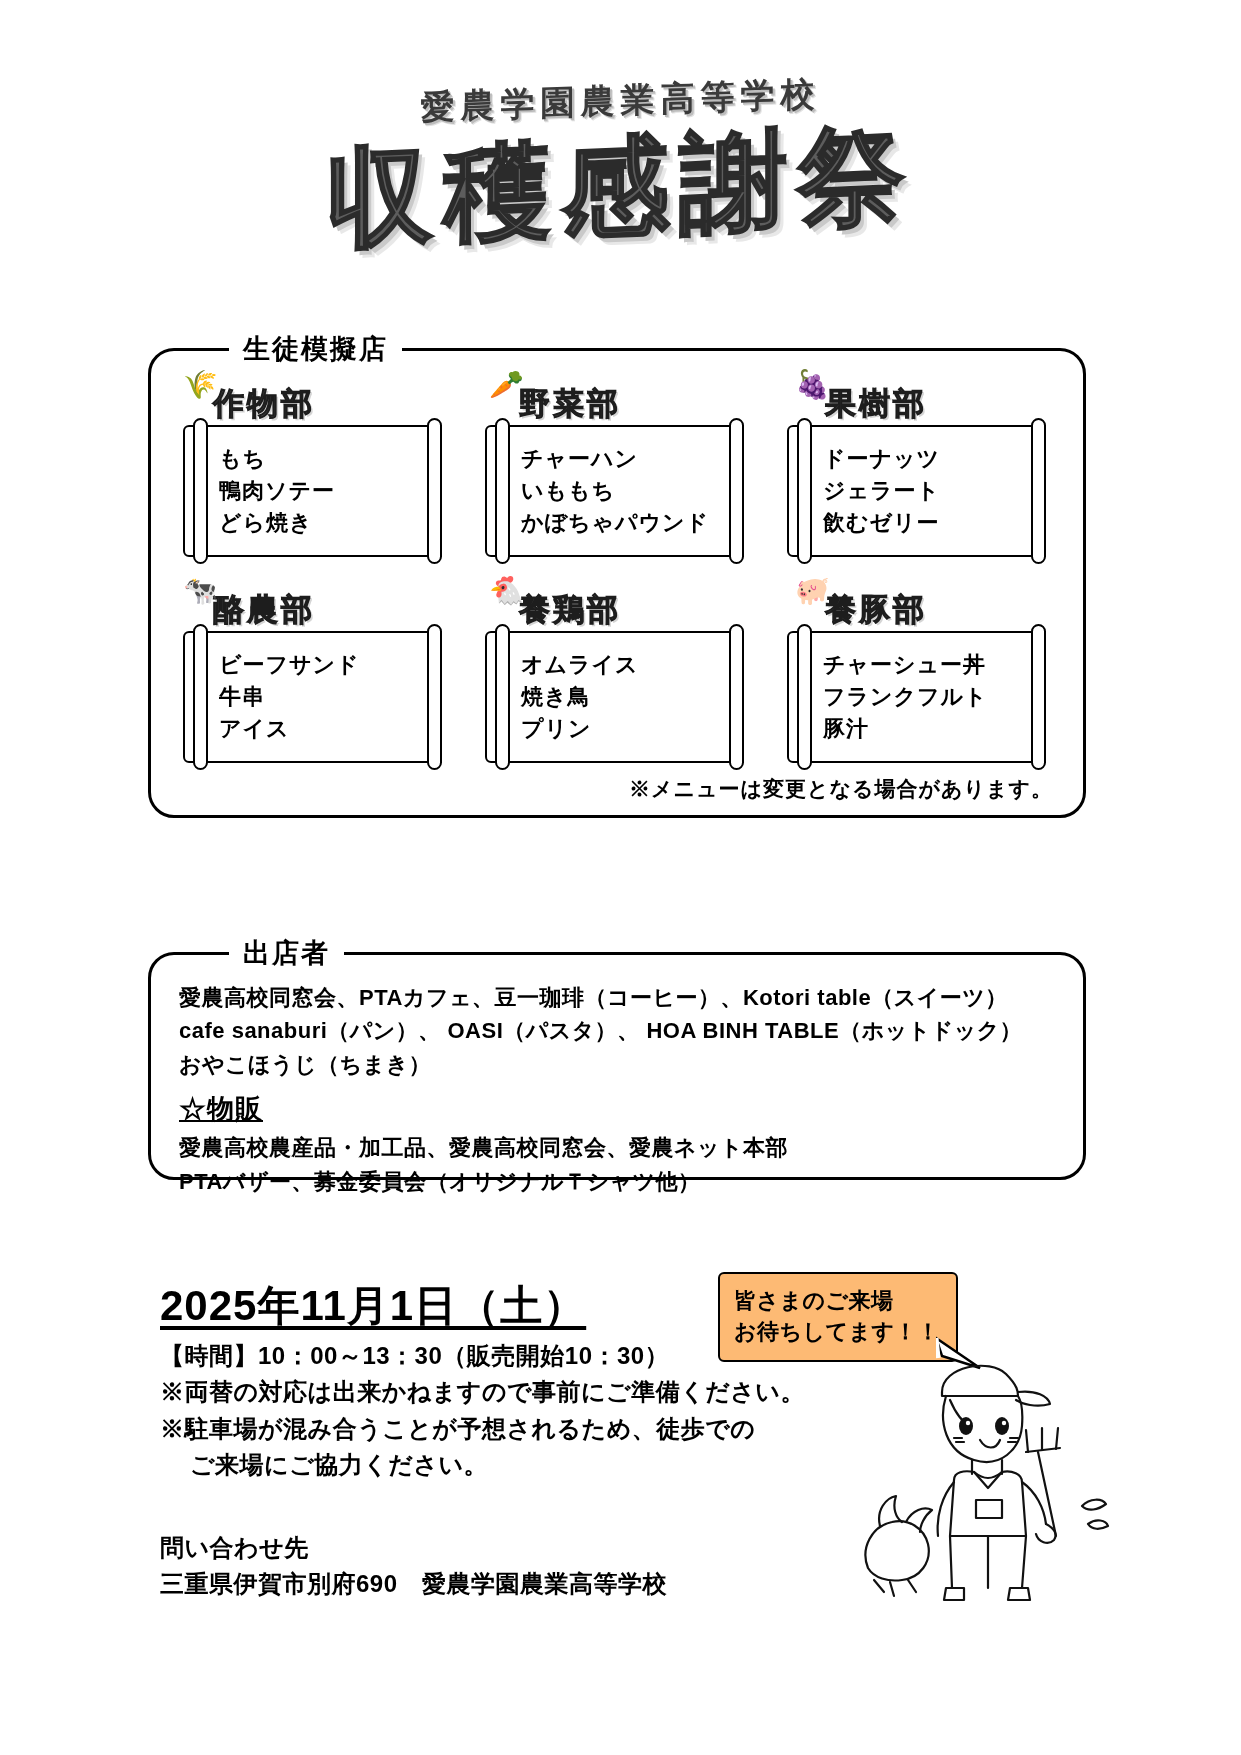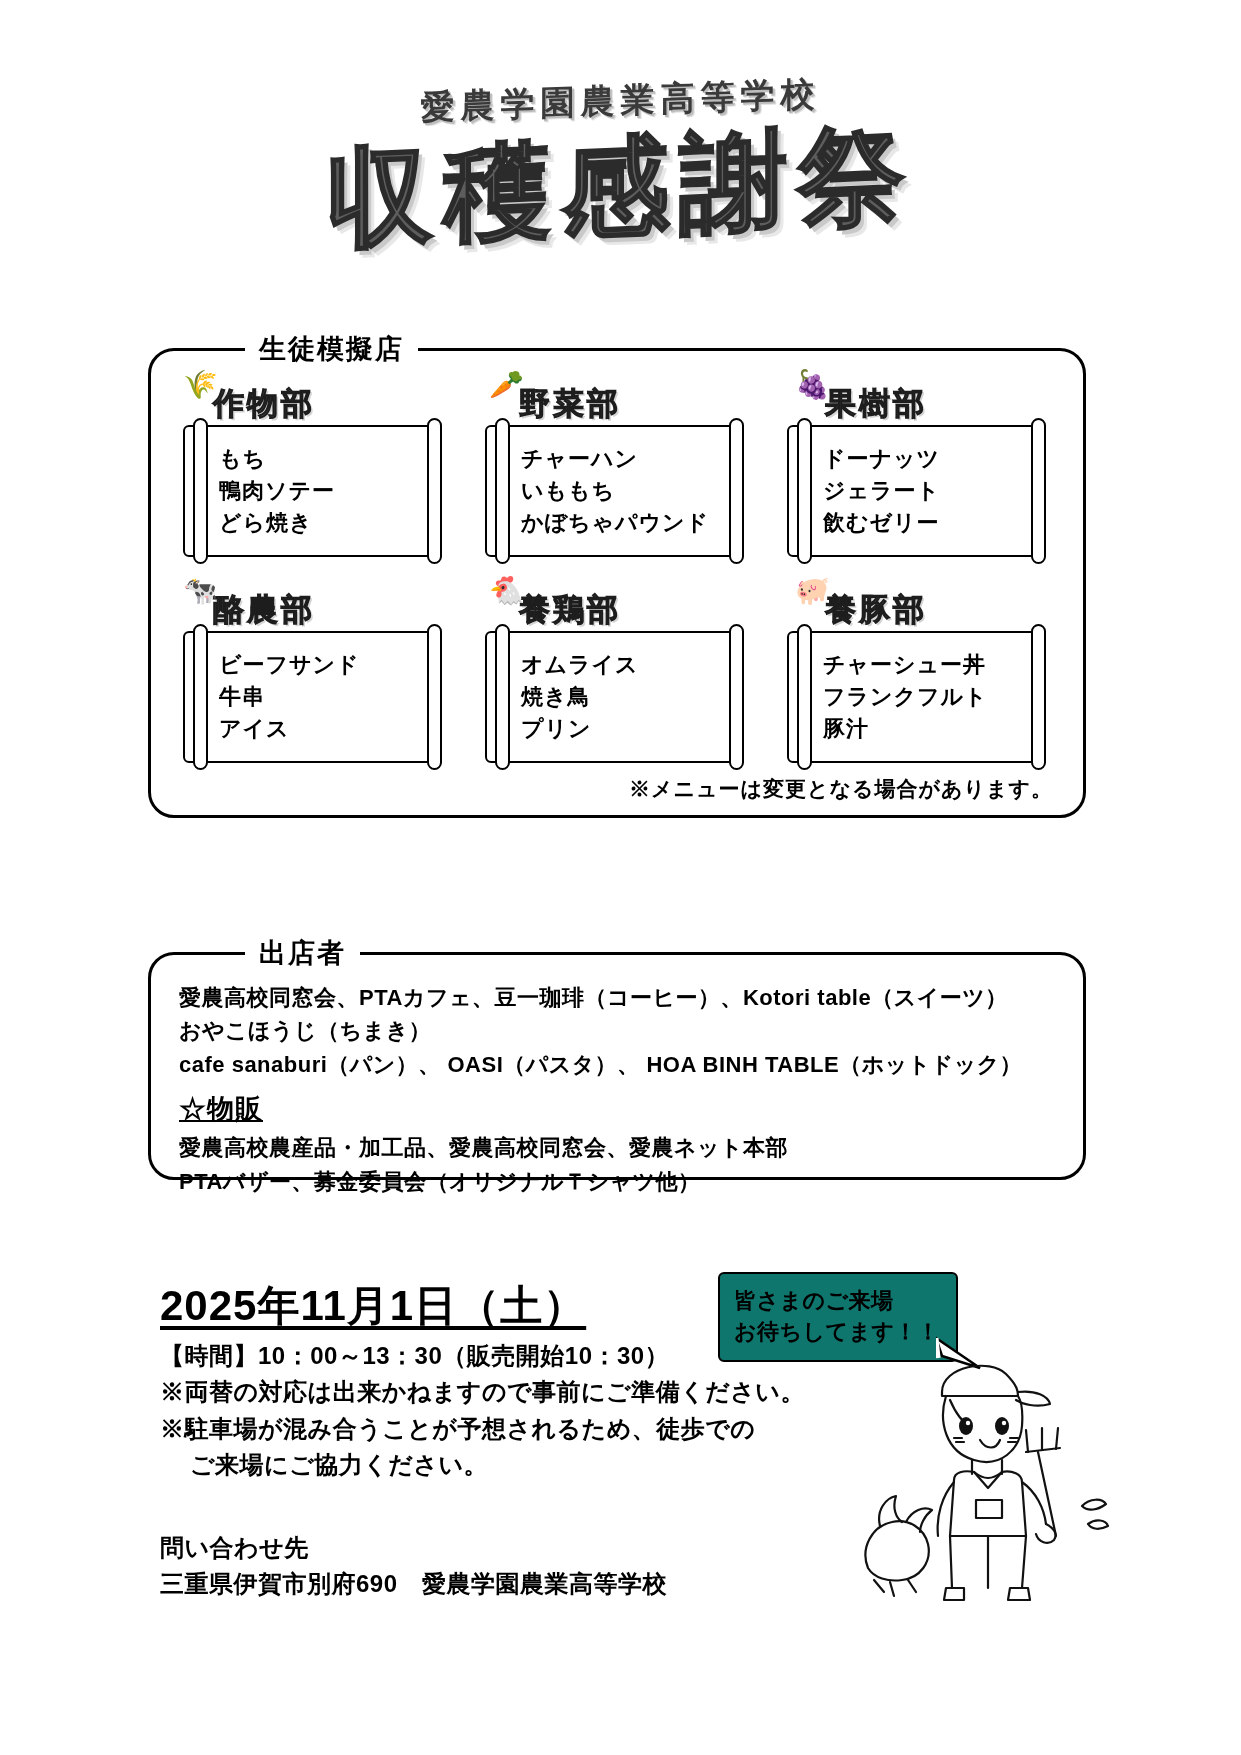--- a/index.html
+++ b/index.html
@@ -49,21 +49,21 @@
   
   .panel {
     position: absolute;
     border: 3px solid #000;
     border-radius: 26px;
     box-sizing: border-box;
   }
   .panel-legend {
     position: absolute;
     top: -20px;
-    left: 94px;
+    left: 78px;
     background: #fff;
     padding: 0 14px;
     font-size: 27px;
     font-weight: bold;
     letter-spacing: 2px;
   }
 
   #stalls-panel {
     left: 148px;
     top: 348px;
@@ -217,21 +217,21 @@
   }
 
   
   .bubble {
     position: absolute;
     left: 718px;
     top: 1272px;
     width: 240px;
     border: 2.5px solid #000;
     border-radius: 6px;
-    background: #0f766e;
+    background: #fdba74;
     padding: 12px 14px;
     box-sizing: border-box;
   }
   .bubble-line {
     font-size: 22px;
     font-weight: bold;
     line-height: 1.4;
     letter-spacing: 0.5px;
   }
   .bubble-tail {
@@ -338,22 +338,22 @@
   </div>
 
   <div class="note-menu">※メニューは変更となる場合があります。</div>
 </div>
 
 <div class="panel" id="vendors-panel">
   <div class="panel-legend">出店者</div>
   <div class="vendors-inner">
     <div class="vendor-block">
       <div class="vendor-line">愛農高校同窓会、PTAカフェ、豆一珈琲（コーヒー）、Kotori table（スイーツ）</div>
+      <div class="vendor-line">cafe sanaburi（パン）、 OASI（パスタ）、 HOA BINH TABLE（ホットドック）</div>
       <div class="vendor-line">おやこほうじ（ちまき）</div>
-      <div class="vendor-line">cafe sanaburi（パン）、 OASI（パスタ）、 HOA BINH TABLE（ホットドック）</div>
     </div>
     <div class="vendor-block">
       <div class="vendor-heading">
         <u>☆物販</u>
       </div>
       <div class="vendor-line">愛農高校農産品・加工品、愛農高校同窓会、愛農ネット本部</div>
       <div class="vendor-line">PTAバザー、募金委員会（オリジナルＴシャツ他）</div>
     </div>
   </div>
 </div>

